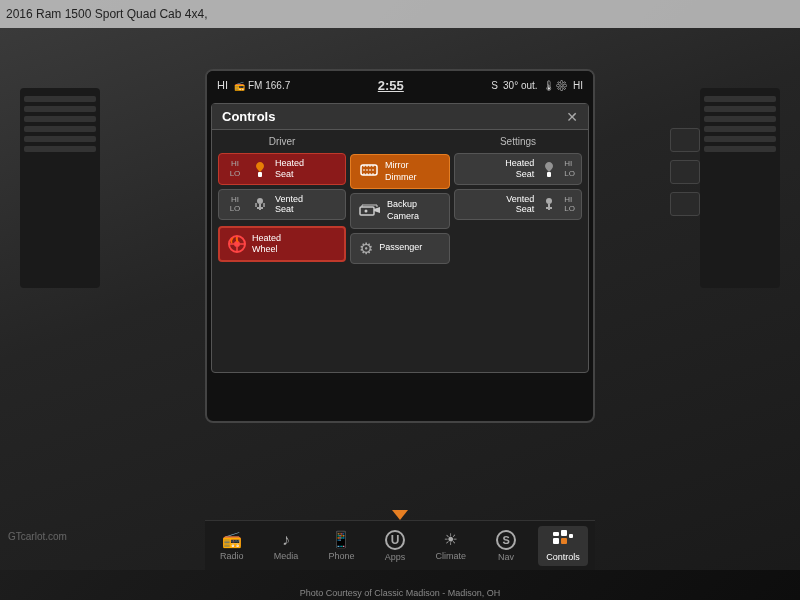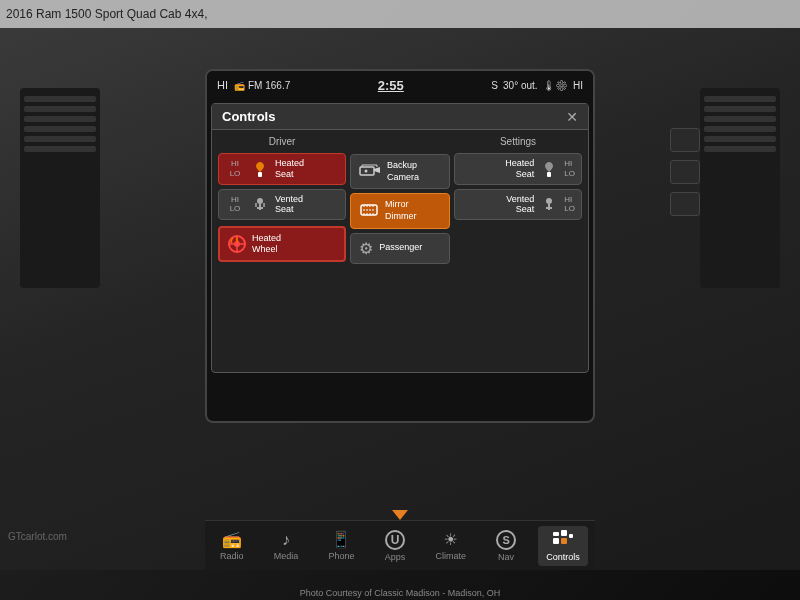--- a/index.html
+++ b/index.html
@@ -498,50 +498,50 @@
               </div>
               <div class="btn-label">
                 <div>Heated</div>
                 <div>Wheel</div>
               </div>
             </div>
           </div>
 
           <div class="col-middle">
 
+            <div class="mid-btn active-orange">
+              <div class="mid-btn-icon">
+                <svg width="20" height="14" viewBox="0 0 20 14">
+                  <rect x="2" y="2" width="16" height="10" rx="2" fill="none" stroke="#fff" stroke-width="1.5"></rect>
+                  <line x1="5" y1="2" x2="5" y2="12" stroke="#fff" stroke-width="1" stroke-dasharray="2,2"></line>
+                  <line x1="8" y1="2" x2="8" y2="12" stroke="#fff" stroke-width="1" stroke-dasharray="2,2"></line>
+                  <line x1="11" y1="2" x2="11" y2="12" stroke="#fff" stroke-width="1" stroke-dasharray="2,2"></line>
+                  <line x1="14" y1="2" x2="14" y2="12" stroke="#fff" stroke-width="1" stroke-dasharray="2,2"></line>
+                </svg>
+              </div>
+              <div class="mid-btn-label">
+                <div>Mirror</div>
+                <div>Dimmer</div>
+              </div>
+            </div>
+
             <div class="mid-btn">
               <div class="mid-btn-icon">
                 <svg width="22" height="14" viewBox="0 0 22 14">
                   <rect x="1" y="4" width="14" height="8" rx="1" fill="none" stroke="#ccc" stroke-width="1.5"></rect>
                   <path d="M15 6 L21 4 L21 10 L15 8Z" fill="#ccc"></path>
                   <circle cx="7" cy="8" r="1.5" fill="#ccc"></circle>
                   <line x1="3" y1="2" x2="18" y2="2" stroke="#ccc" stroke-width="1"></line>
                   <line x1="3" y1="2" x2="3" y2="4" stroke="#ccc" stroke-width="1"></line>
                   <line x1="18" y1="2" x2="18" y2="4" stroke="#ccc" stroke-width="1"></line>
                 </svg>
               </div>
               <div class="mid-btn-label">
                 <div>Backup</div>
                 <div>Camera</div>
-              </div>
-            </div>
-
-            <div class="mid-btn active-orange">
-              <div class="mid-btn-icon">
-                <svg width="20" height="14" viewBox="0 0 20 14">
-                  <rect x="2" y="2" width="16" height="10" rx="2" fill="none" stroke="#fff" stroke-width="1.5"></rect>
-                  <line x1="5" y1="2" x2="5" y2="12" stroke="#fff" stroke-width="1" stroke-dasharray="2,2"></line>
-                  <line x1="8" y1="2" x2="8" y2="12" stroke="#fff" stroke-width="1" stroke-dasharray="2,2"></line>
-                  <line x1="11" y1="2" x2="11" y2="12" stroke="#fff" stroke-width="1" stroke-dasharray="2,2"></line>
-                  <line x1="14" y1="2" x2="14" y2="12" stroke="#fff" stroke-width="1" stroke-dasharray="2,2"></line>
-                </svg>
-              </div>
-              <div class="mid-btn-label">
-                <div>Mirror</div>
-                <div>Dimmer</div>
               </div>
             </div>
 
             <div class="mid-btn">
               <div class="mid-btn-icon" style="font-size:16px; color:#aaa;">⚙</div>
               <div class="mid-btn-label">
                 <div>Passenger</div>
               </div>
             </div>
           </div>

